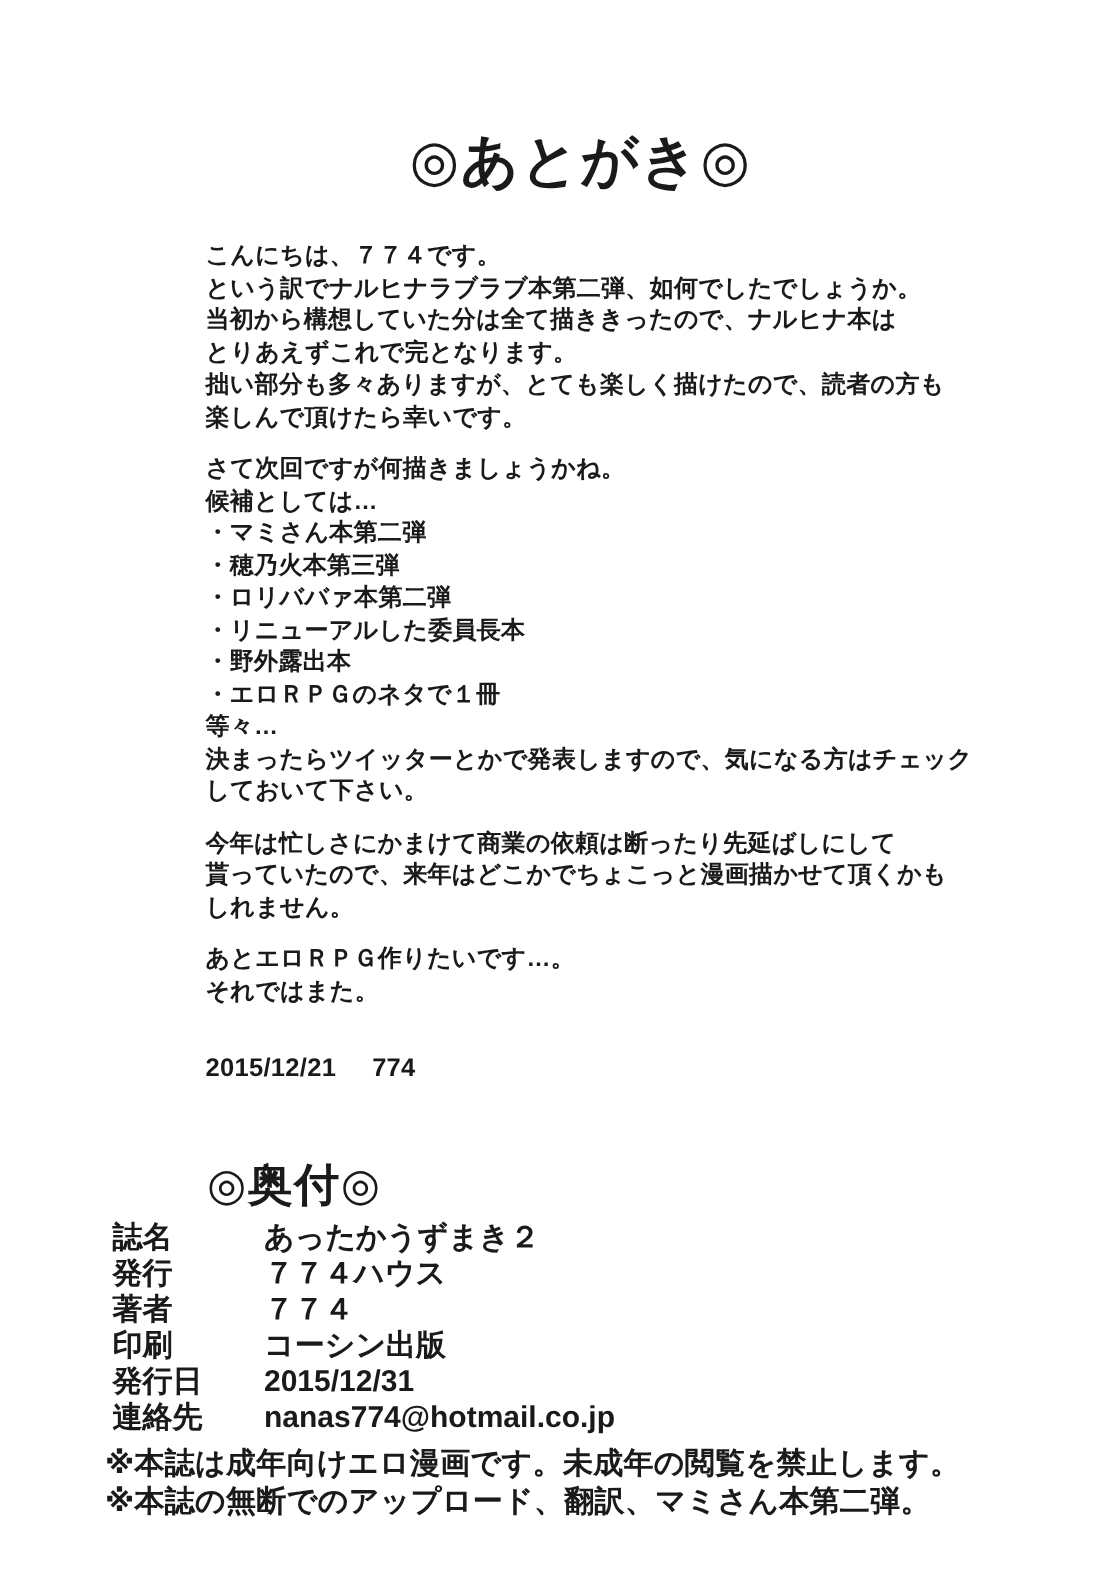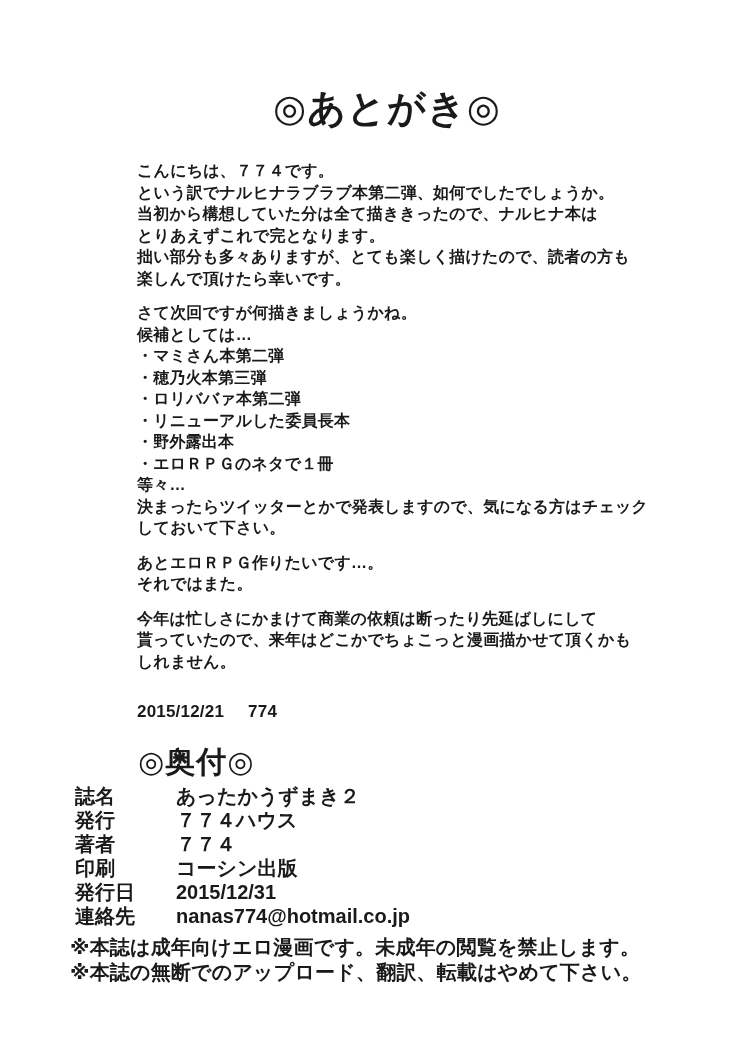--- a/index.html
+++ b/index.html
@@ -46,21 +46,21 @@
   .date-line {
     margin-top: 29px;
     font-size: 17px;
     white-space: nowrap;
   }
   .date-line .signature {
     margin-left: 24px;
   }
   .colophon {
     position: absolute;
-    top: 745px;
+    top: 774px;
     left: 75px;
     width: 600px;
   }
   .colophon-title {
     font-size: 30px;
     line-height: 34px;
     margin-left: 63px;
     letter-spacing: 1px;
   }
   .colophon-table {
@@ -106,25 +106,25 @@
 候補としては…
 ・マミさん本第二弾
 ・穂乃火本第三弾
 ・ロリババァ本第二弾
 ・リニューアルした委員長本
 ・野外露出本
 ・エロＲＰＧのネタで１冊
 等々…
 決まったらツイッターとかで発表しますので、気になる方はチェック
 しておいて下さい。</p>
-    <p class="afterword-paragraph">あとエロＲＰＧ作りたいです…。
-それではまた。</p>
     <p class="afterword-paragraph">今年は忙しさにかまけて商業の依頼は断ったり先延ばしにして
 貰っていたので、来年はどこかでちょこっと漫画描かせて頂くかも
 しれません。</p>
+    <p class="afterword-paragraph">あとエロＲＰＧ作りたいです…。
+それではまた。</p>
     <div class="date-line">
       <span>2015/12/21</span><span class="signature">774</span>
     </div>
   </div>
 
   <div class="colophon">
     <div class="colophon-title">◎奥付◎</div>
 
     <div class="colophon-table">
       <div class="colophon-row">
@@ -148,17 +148,17 @@
         <span class="row-value">2015/12/31</span>
       </div>
       <div class="colophon-row">
         <span class="row-label">連絡先</span>
         <span class="row-value">nanas774@hotmail.co.jp</span>
       </div>
     </div>
 
     <div class="notices">
       <div>※本誌は成年向けエロ漫画です。未成年の閲覧を禁止します。</div>
-      <div>※本誌の無断でのアップロード、翻訳、転載はやめて下さい。</div>
+      <div>※本誌の無断でのアップロード、翻訳、マミさん本第二弾。</div>
     </div>
   </div>
 
 </div>
 
 </body></html>

